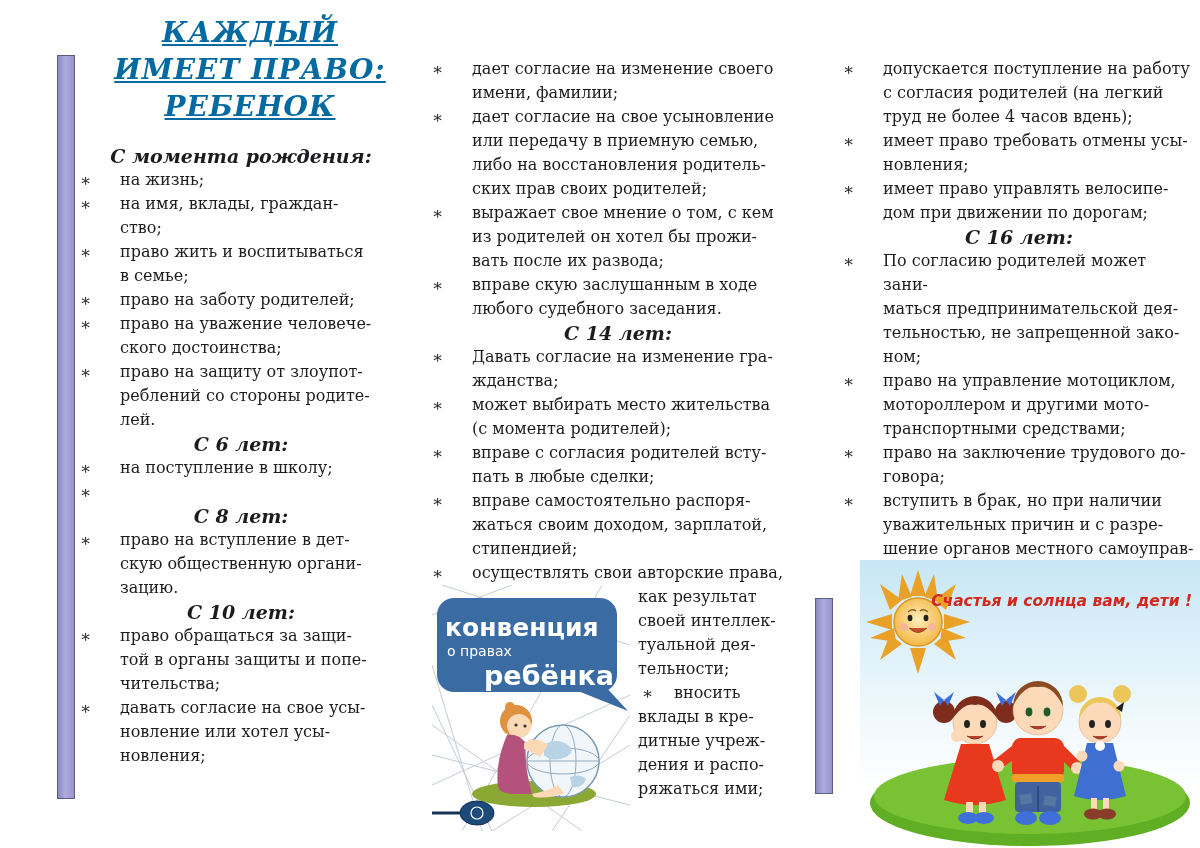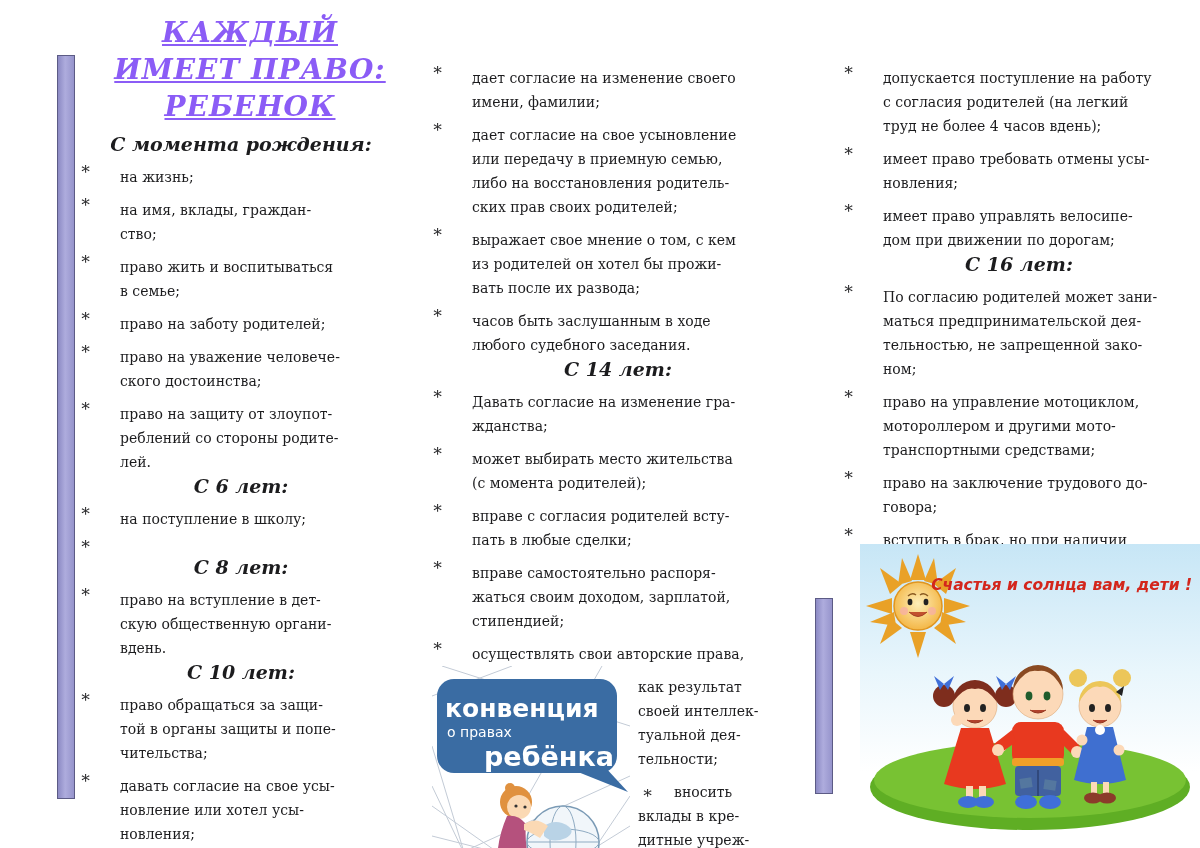--- a/index.html
+++ b/index.html
@@ -18,58 +18,58 @@
   #bar-right{left:815px;top:598px;height:194px;}
 
   #main-title{
     position:absolute;left:100px;top:14px;width:300px;
     text-align:center;font-weight:bold;font-style:italic;
     font-size:28px;line-height:37px;letter-spacing:1px;
   }
   #main-title .tline{text-decoration:underline;}
 
   .col{position:absolute;}
-  #col1-blocks{left:80px;top:132px;width:322px;}
+  #col1-blocks{left:80px;top:144px;width:322px;}
   #col2{left:432px;top:57px;width:372px;}
   #col3{left:843px;top:57px;width:352px;}
 
   .bullet-item{display:flex;align-items:flex-start;}
   .bullet{
     flex:0 0 40px;width:40px;font-size:17px;line-height:24px;
     color:#2a2a2c;
   }
   .itext{
-    white-space:pre-line;font-size:14px;line-height:24px;margin-top:9px;
+    white-space:pre-line;font-size:16px;line-height:24px;
   }
   #col1-blocks .itext,#col1-blocks .bullet{line-height:24px;}
   .age-header{
     text-align:center;font-weight:bold;font-style:italic;
     font-size:19px;line-height:24px;
   }
 
   
   .beside-row{display:flex;align-items:flex-start;}
   .poster-box{flex:0 0 198px;width:198px;height:246px;margin-right:8px;}
   .beside-text{flex:1;}
   .wrap-item{position:relative;}
   .wrap-item .bullet{position:absolute;left:4px;top:0;width:auto;flex:none;}
   .wrap-item .itext{display:block;text-indent:36px;}
   .cont-text{display:block;}
 
   
-  #children-banner{position:absolute;left:860px;top:544px;width:340px;height:286px;}
+  #children-banner{position:absolute;left:860px;top:560px;width:340px;height:286px;}
   svg text{font-family:"DejaVu Sans","Liberation Sans",sans-serif;}
 </style>
 </head>
 <body>
 
 <div class="accent-bar" id="bar-left" style="background-color: rgb(163, 161, 214);"></div>
 <div class="accent-bar" id="bar-right" style="background-color: rgb(163, 161, 214);"></div>
 
-<div id="main-title" style="color: #8b5cf6;">
+<div id="main-title" style="color: #0369a1;">
   <div class="tline">КАЖДЫЙ</div>
   <div class="tline">ИМЕЕТ ПРАВО:</div>
   <div class="tline">РЕБЕНОК</div>
 </div>
 
 <div class="col" id="col1-blocks">
     <div class="age-header">С момента рождения:</div>
     <div class="bullet-item">
       <span class="bullet">∗</span>
       <span class="itext">на жизнь;</span>
@@ -105,21 +105,21 @@
       <span class="itext">на поступление в школу;</span>
     </div>
     <div class="bullet-item">
       <span class="bullet">∗</span>
     </div>
     <div class="age-header">С 8 лет:</div>
     <div class="bullet-item">
       <span class="bullet">∗</span>
       <span class="itext">право на вступление в дет-
 скую общественную органи-
-вдень.</span>
+зацию.</span>
     </div>
     <div class="age-header">С 10 лет:</div>
     <div class="bullet-item">
       <span class="bullet">∗</span>
       <span class="itext">право обращаться за защи-
 той в органы защиты и попе-
 чительства;</span>
     </div>
     <div class="bullet-item">
       <span class="bullet">∗</span>
@@ -144,21 +144,21 @@
 ских прав своих родителей;</span>
       </div>
       <div class="bullet-item">
         <span class="bullet">∗</span>
         <span class="itext">выражает свое мнение о том, с кем
 из родителей он хотел бы прожи-
 вать после их развода;</span>
       </div>
       <div class="bullet-item">
         <span class="bullet">∗</span>
-        <span class="itext">часов быть заслушанным в ходе
+        <span class="itext">вправе скую заслушанным в ходе
 любого судебного заседания.</span>
       </div>
       <div class="age-header">С 14 лет:</div>
       <div class="bullet-item">
         <span class="bullet">∗</span>
         <span class="itext">Давать согласие на изменение гра-
 жданства;</span>
       </div>
       <div class="bullet-item">
         <span class="bullet">∗</span>

